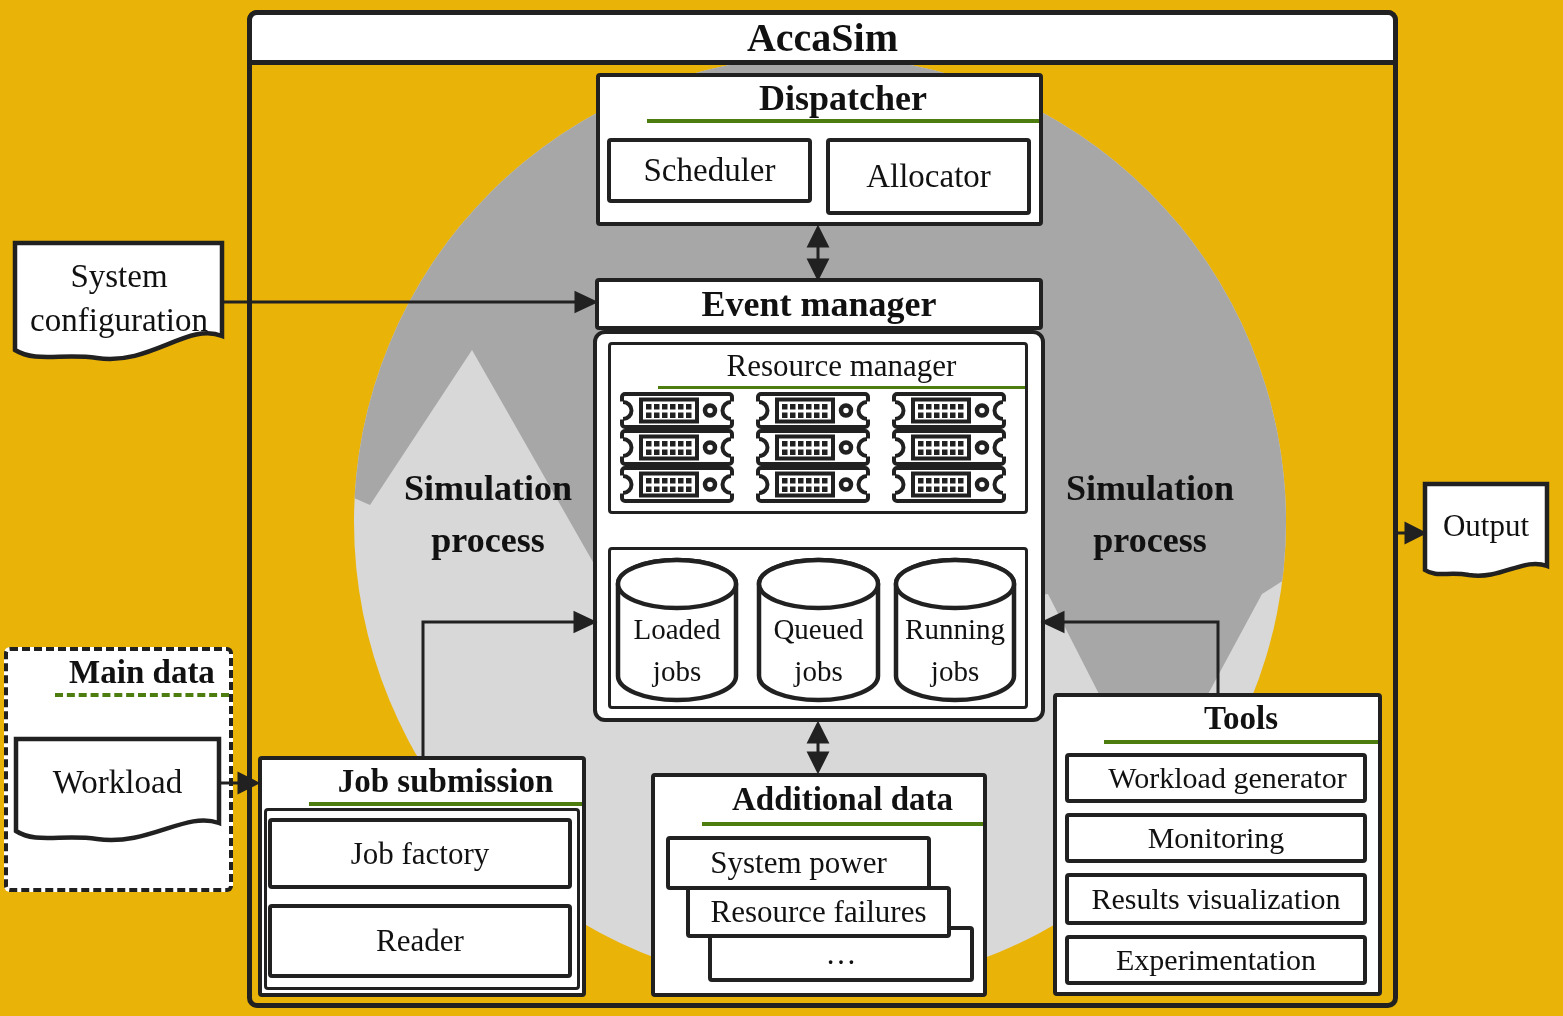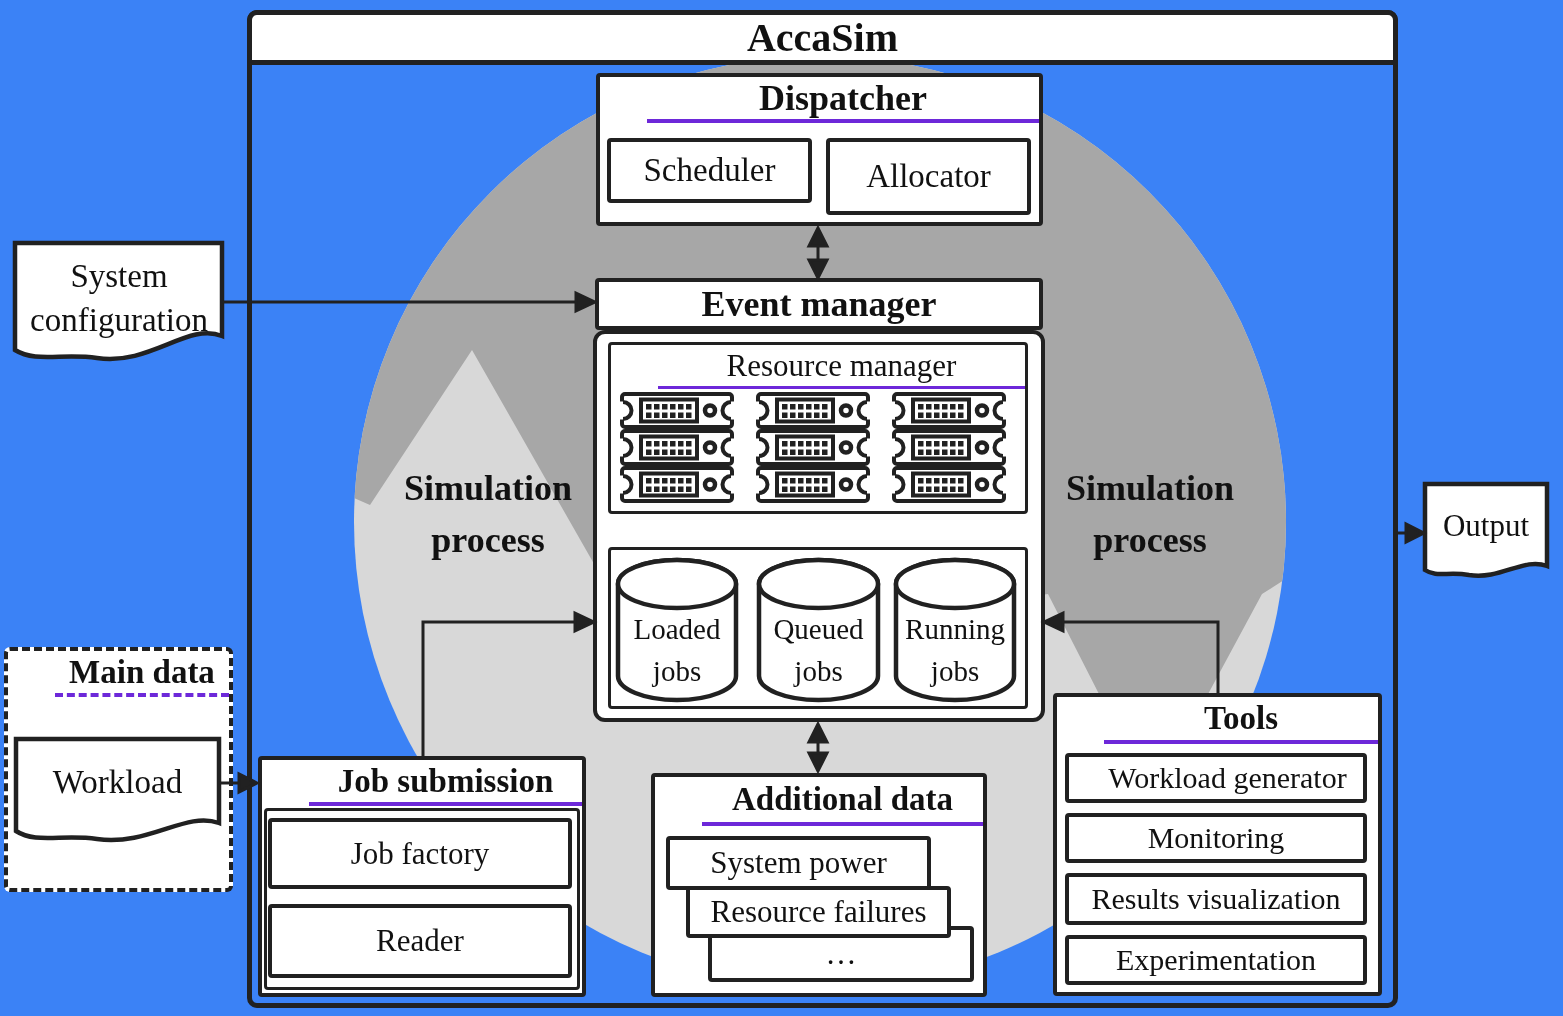--- a/index.html
+++ b/index.html
@@ -1,26 +1,26 @@
 <!DOCTYPE html>
 <html><head>
 <meta charset="utf-8">
 <style>
   html,body{margin:0;padding:0;background:#fff;}
   #stage{
-    position:relative;width:1563px;height:1016px;overflow:hidden;background:#3b82f6;
+    position:relative;width:1563px;height:1016px;overflow:hidden;background:#eab308;
     font-family:"Liberation Serif","DejaVu Serif",serif;color:#111;
   }
   svg.layer{position:absolute;left:0;top:0;width:1563px;height:1016px;pointer-events:none;}
   #bg{z-index:1;}
   #fg{z-index:3;}
   .box{position:absolute;box-sizing:border-box;background:#fff;border:4px solid #212121;
        border-radius:4px;z-index:2;}
   .titlebar{display:flex;align-items:center;justify-content:center;font-weight:bold;
-       border-bottom:4px solid #6d28d9;box-sizing:border-box;margin-left:47px;}
+       border-bottom:4px solid #4d7c0f;box-sizing:border-box;margin-left:47px;}
   .center{display:flex;align-items:center;justify-content:center;text-align:center;}
   .label{position:absolute;z-index:4;display:flex;flex-direction:column;align-items:center;
        justify-content:center;text-align:center;pointer-events:none;}
   #outer-box{left:247px;top:10px;width:1151px;height:998px;background:transparent;
        border-width:5px;border-radius:10px;}
   #accasim-titlebar{position:absolute;left:-5px;top:-5px;width:1151px;height:55px;
        background:#fff;border:5px solid #212121;border-radius:10px 10px 0 0;
        box-sizing:border-box;font-size:40px;font-weight:bold;}
   #dispatcher-box{left:596px;top:73px;width:447px;height:153px;}
   #dispatcher-box .titlebar{height:46px;font-size:36px;}

